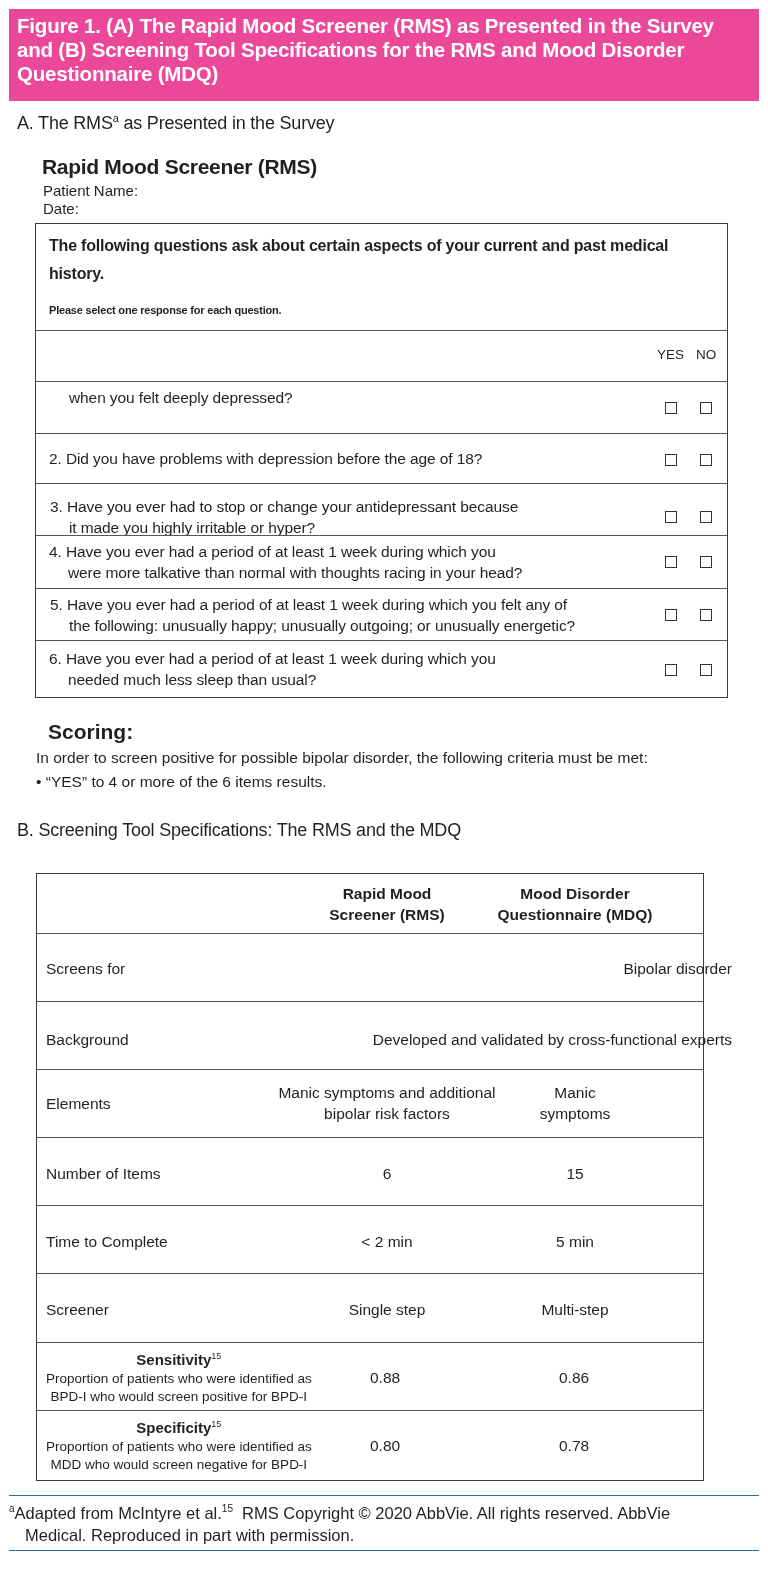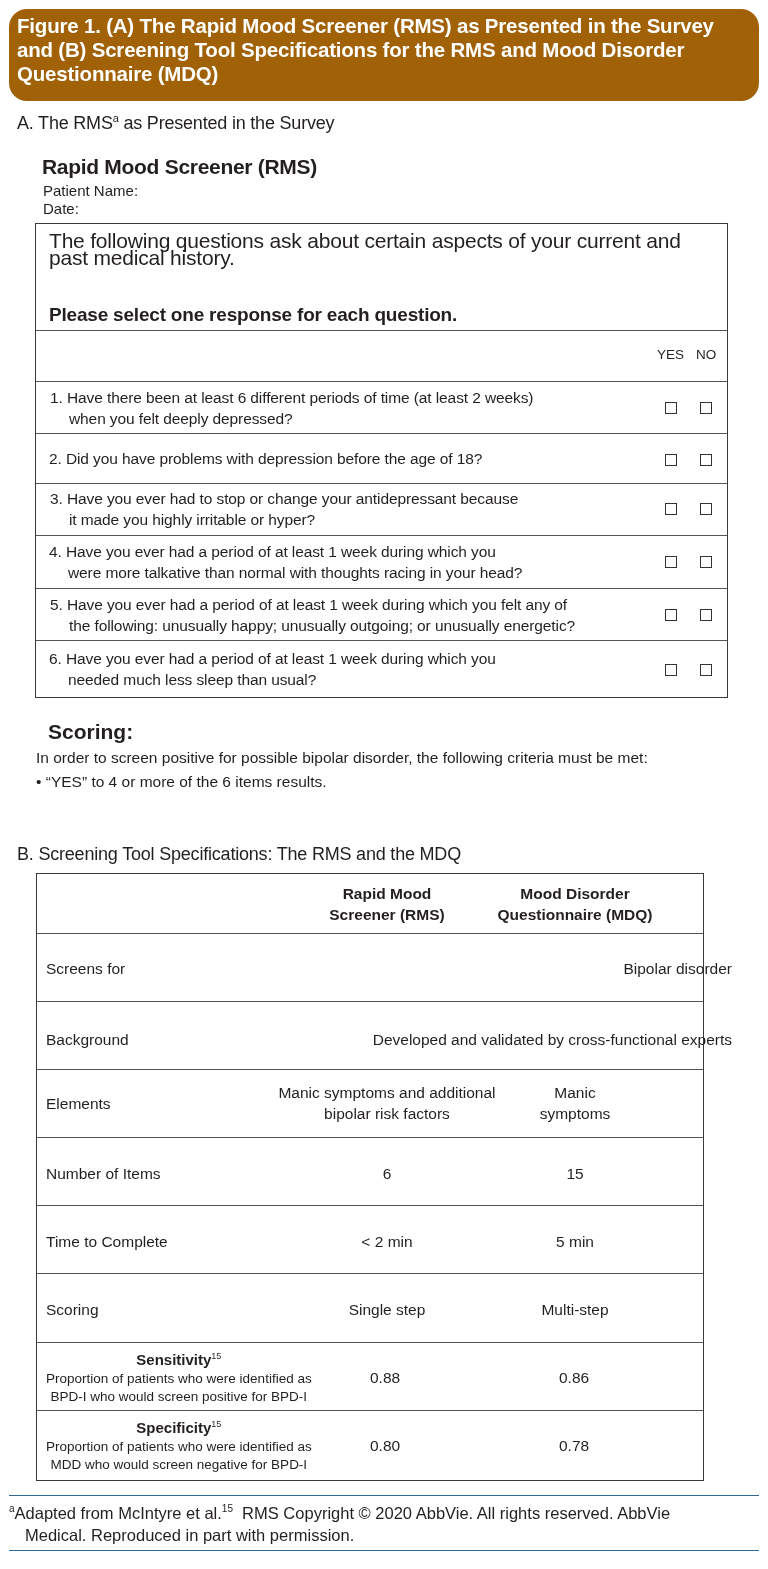--- a/index.html
+++ b/index.html
@@ -3,48 +3,47 @@
   <meta charset="utf-8">
   <style>
     * { box-sizing: border-box; margin: 0; padding: 0; }
     html, body { background: #ffffff; }
     body {
       width: 768px; height: 1569px; position: relative; overflow: hidden;
       font-family: "Liberation Sans", sans-serif; color: #231f20;
     }
     .fig-header {
       position: absolute; left: 9px; top: 9px; width: 750px; height: 92px;
-      background: #a16207; color: #ffffff;
+      background: #ec4899; color: #ffffff;
       font-family: "Liberation Sans", sans-serif; font-weight: bold;
       font-size: 20.5px; line-height: 24px; padding: 5px 8px 0 8px;
       letter-spacing: -0.2px;
-      border-radius: 18px;
     }
     .section-title {
       position: absolute; left: 17px; font-size: 18px; font-weight: normal;
       letter-spacing: -0.2px;
     }
     .section-title sup { font-size: 11px; vertical-align: 7px; line-height: 0; }
     #secA { top: 113px; }
-    #secB { top: 844px; }
+    #secB { top: 820px; }
 
     .rms-title { position: absolute; left: 42px; top: 155px; font-size: 21px; font-weight: bold; letter-spacing: -0.3px; }
     .rms-meta { position: absolute; left: 43px; font-size: 15px; line-height: 18px; }
     #patient { top: 182px; }
     #date { top: 200px; }
 
     .rms-box {
       position: absolute; left: 35px; top: 223px; width: 693px; height: 475px;
       border: 1.5px solid #3a3a3a;
     }
     .instr {
       position: absolute; left: 13px; top: 8px; width: 670px;
-      font-size: 21px; font-weight: normal; line-height: 17px; letter-spacing: -0.2px;
-    }
-    .instr-2 { position: absolute; left: 13px; top: 80px; font-size: 19px; font-weight: bold; letter-spacing: -0.2px; }
+      font-size: 16px; font-weight: bold; line-height: 28px; letter-spacing: -0.2px;
+    }
+    .instr-2 { position: absolute; left: 13px; top: 80px; font-size: 11px; font-weight: bold; letter-spacing: -0.2px; }
     .hline { position: absolute; left: 0; width: 100%; height: 0; border-top: 1.5px solid #555; }
     .yn-head { position: absolute; top: 123px; font-size: 13.5px; }
     #yes-h { left: 621px; }
     #no-h { left: 660px; }
     .q-row { position: absolute; left: 0; width: 100%; }
     .q-text { position: absolute; left: 14px; font-size: 15.5px; line-height: 21px; letter-spacing: -0.1px; }
     .q-text .cont { display: block; padding-left: 19px; }
     .cb {
       position: absolute; width: 12px; height: 12px; border: 1.3px solid #333; background: #fff;
     }
@@ -94,34 +93,34 @@
 
 <div class="rms-box">
   <div class="instr">The following questions ask about certain aspects of your current and past medical history.</div>
   <div class="instr-2">Please select one response for each question.</div>
   <div class="hline" style="top:106px"></div>
   <div class="yn-head" id="yes-h">YES</div>
   <div class="yn-head" id="no-h">NO</div>
   <div class="hline" style="top:157px"></div>
 
   <div class="q-row" style="top:157px;height:52px">
-    <div class="q-text" style="top:6px"><span>1. Have there been at least 6 different periods of time (at least 2 weeks)</span><span class="cont">when you felt deeply depressed?</span></div>
+    <div class="q-text" style="top:6px"><span class="cont">when you felt deeply depressed?</span></div>
     <div class="cb yes" style="top:21px"></div>
     <div class="cb no" style="top:21px"></div>
   </div>
   <div class="hline" style="top:209px"></div>
 
   <div class="q-row" style="top:209px;height:50px">
     <div class="q-text" style="top:15px;left:13px">2. Did you have problems with depression before the age of 18?</div>
     <div class="cb yes" style="top:21px"></div>
     <div class="cb no" style="top:21px"></div>
   </div>
   <div class="hline" style="top:259px"></div>
 
-  <div class="q-row" style="top:258px;height:52px">
+  <div class="q-row" style="top:266px;height:52px">
     <div class="q-text" style="top:6px"><span>3. Have you ever had to stop or change your antidepressant because</span><span class="cont">it made you highly irritable or hyper?</span></div>
     <div class="cb yes" style="top:21px"></div>
     <div class="cb no" style="top:21px"></div>
   </div>
   <div class="hline" style="top:311px"></div>
 
   <div class="q-row" style="top:311px;height:53px">
     <div class="q-text" style="top:6px;left:13px"><span>4. Have you ever had a period of at least 1 week during which you</span><span class="cont">were more talkative than normal with thoughts racing in your head?</span></div>
     <div class="cb yes" style="top:21px"></div>
     <div class="cb no" style="top:21px"></div>
@@ -182,21 +181,21 @@
     <div class="cell lbl" style="top:25px">Number of Items</div>
     <div class="cell c1" style="top:25px">6</div>
     <div class="cell c2" style="top:25px;left:438px">15</div>
   </div>
   <div class="srow" style="top:332px;height:68px">
     <div class="cell lbl" style="top:25px">Time to Complete</div>
     <div class="cell c1" style="top:25px">&lt; 2 min</div>
     <div class="cell c2" style="top:25px;left:438px">5 min</div>
   </div>
   <div class="srow" style="top:400px;height:69px">
-    <div class="cell lbl" style="top:25px">Scoring</div>
+    <div class="cell lbl" style="top:25px">Screener</div>
     <div class="cell c1" style="top:25px">Single step</div>
     <div class="cell c2" style="top:25px;left:438px">Multi-step</div>
   </div>
   <div class="srow" style="top:469px;height:68px">
     <div class="cell lbl" style="top:6px">
       <div class="metric-title"><span>Sensitivity</span><sup>15</sup></div>
       <div class="metric-desc">Proportion of patients who were identified as</div>
       <div class="metric-desc">BPD-I who would screen positive for BPD-I</div>
     </div>
     <div class="cell val1" style="top:24px">0.88</div>

